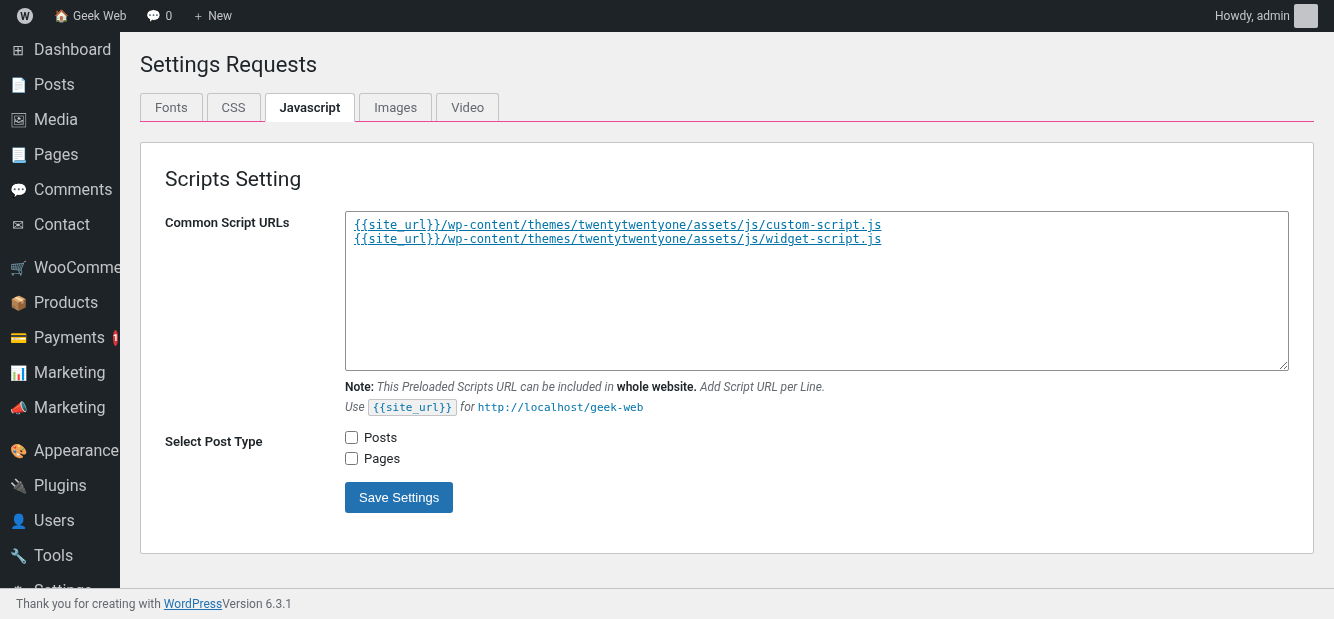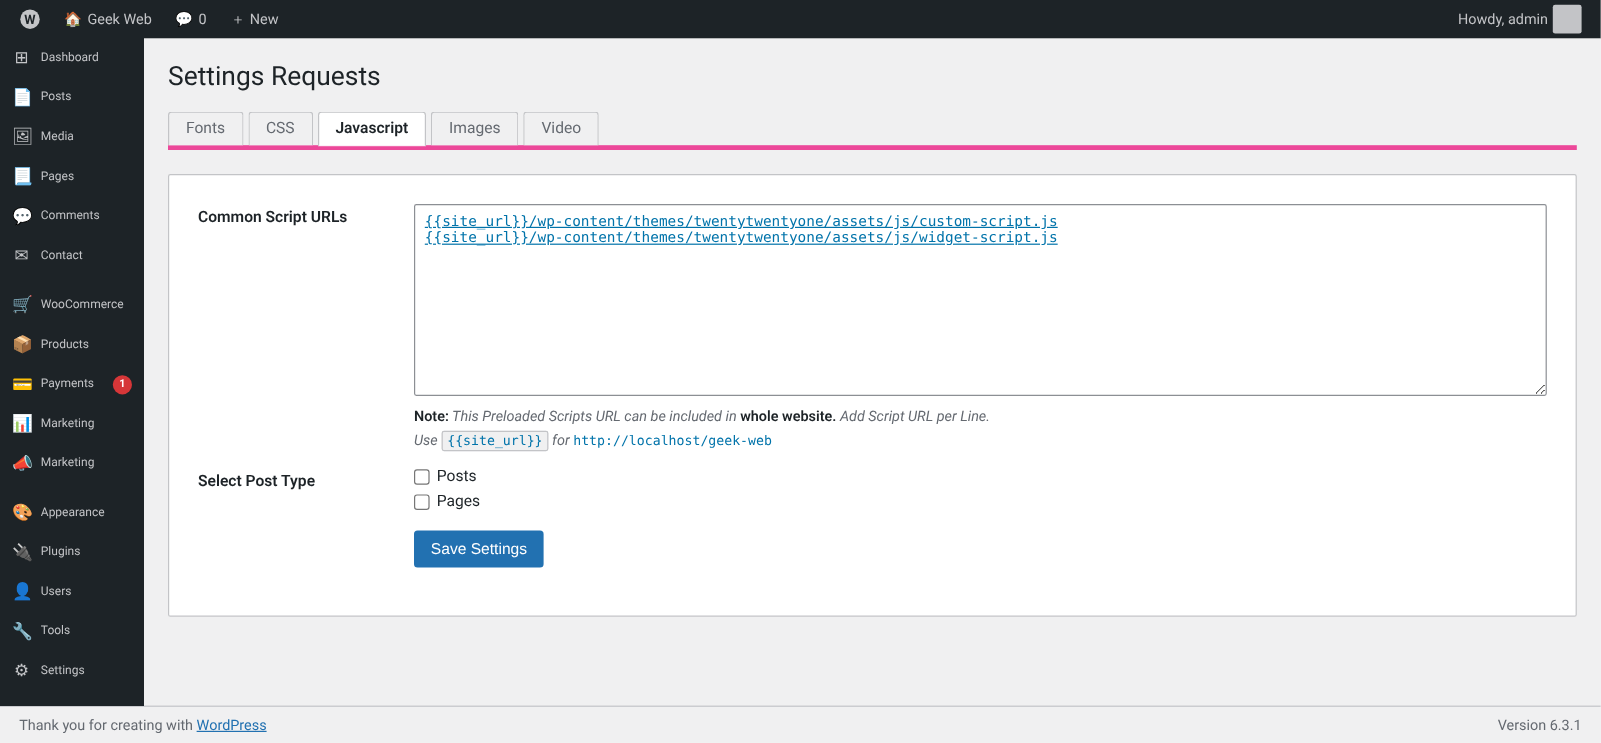--- a/index.html
+++ b/index.html
@@ -45,21 +45,21 @@
       align-items: center;
       gap: 8px;
       padding: 8px 10px;
       cursor: pointer;
       font-size: 12px;
       color: #c3c4c7;
       text-decoration: none;
       position: relative;
     }
     .sidebar-icon { font-size: 14px; width: 16px; text-align: center; flex-shrink: 0; }
-    .sidebar-label { font-size: 10px; }
+    .sidebar-label { font-size: 16px; }
     .badge {
       background: #d63638;
       color: #fff;
       font-size: 9px;
       border-radius: 50%;
       width: 16px;
       height: 16px;
       display: flex;
       align-items: center;
       justify-content: center;
@@ -81,21 +81,21 @@
       font-weight: 400;
       color: #1d2327;
       margin-bottom: 16px;
     }
 
     
     .tabs {
       display: flex;
       gap: 0;
       margin-bottom: 20px;
-      border-bottom: 4px solid #ec4899;
+      border-bottom: 1px solid #ec4899;
     }
     .tab {
       padding: 6px 14px;
       cursor: pointer;
       font-size: 13px;
       color: #646970;
       background: #f0f0f1;
       border: 1px solid #c3c4c7;
       border-bottom: none;
       margin-right: 4px;
@@ -213,21 +213,20 @@
       text-align: right;
     }
 
     .footer-bar {
       background: #f0f0f1;
       border-top: 1px solid #c3c4c7;
       padding: 8px 16px;
       font-size: 12px;
       color: #646970;
       display: flex;
-      justify-content: space-between;
       align-items: center;
       flex-shrink: 0;
     }
     .footer-bar a { color: #2271b1; text-decoration: underline; }
     .footer-version { color: #646970; }
   </style>
 </head>
 <body>
 
 <div class="admin-bar">
@@ -340,20 +339,21 @@
 
     <div class="tabs">
       <a class="tab">Fonts</a>
       <a class="tab">CSS</a>
       <a class="tab active">Javascript</a>
       <a class="tab">Images</a>
       <a class="tab">Video</a>
     </div>
 
     <div class="panel">
+      <h2 class="section-title">Scripts Setting</h2>
 
       <div class="form-row">
         <div class="form-label">Common Script URLs</div>
         <div class="form-control">
           <textarea class="script-textarea" placeholder="{{site_url}}/wp-content/themes/twentytwentyone/assets/js/custom-script.js
 {{site_url}}/wp-content/themes/twentytwentyone/assets/js/widget-script.js" style="">{{site_url}}/wp-content/themes/twentytwentyone/assets/js/custom-script.js
 {{site_url}}/wp-content/themes/twentytwentyone/assets/js/widget-script.js</textarea>
           <div class="note-text">
             <strong>Note:</strong>
             <em> This Preloaded Scripts URL can be included in <strong>whole website.</strong> Add Script URL per Line.</em>

